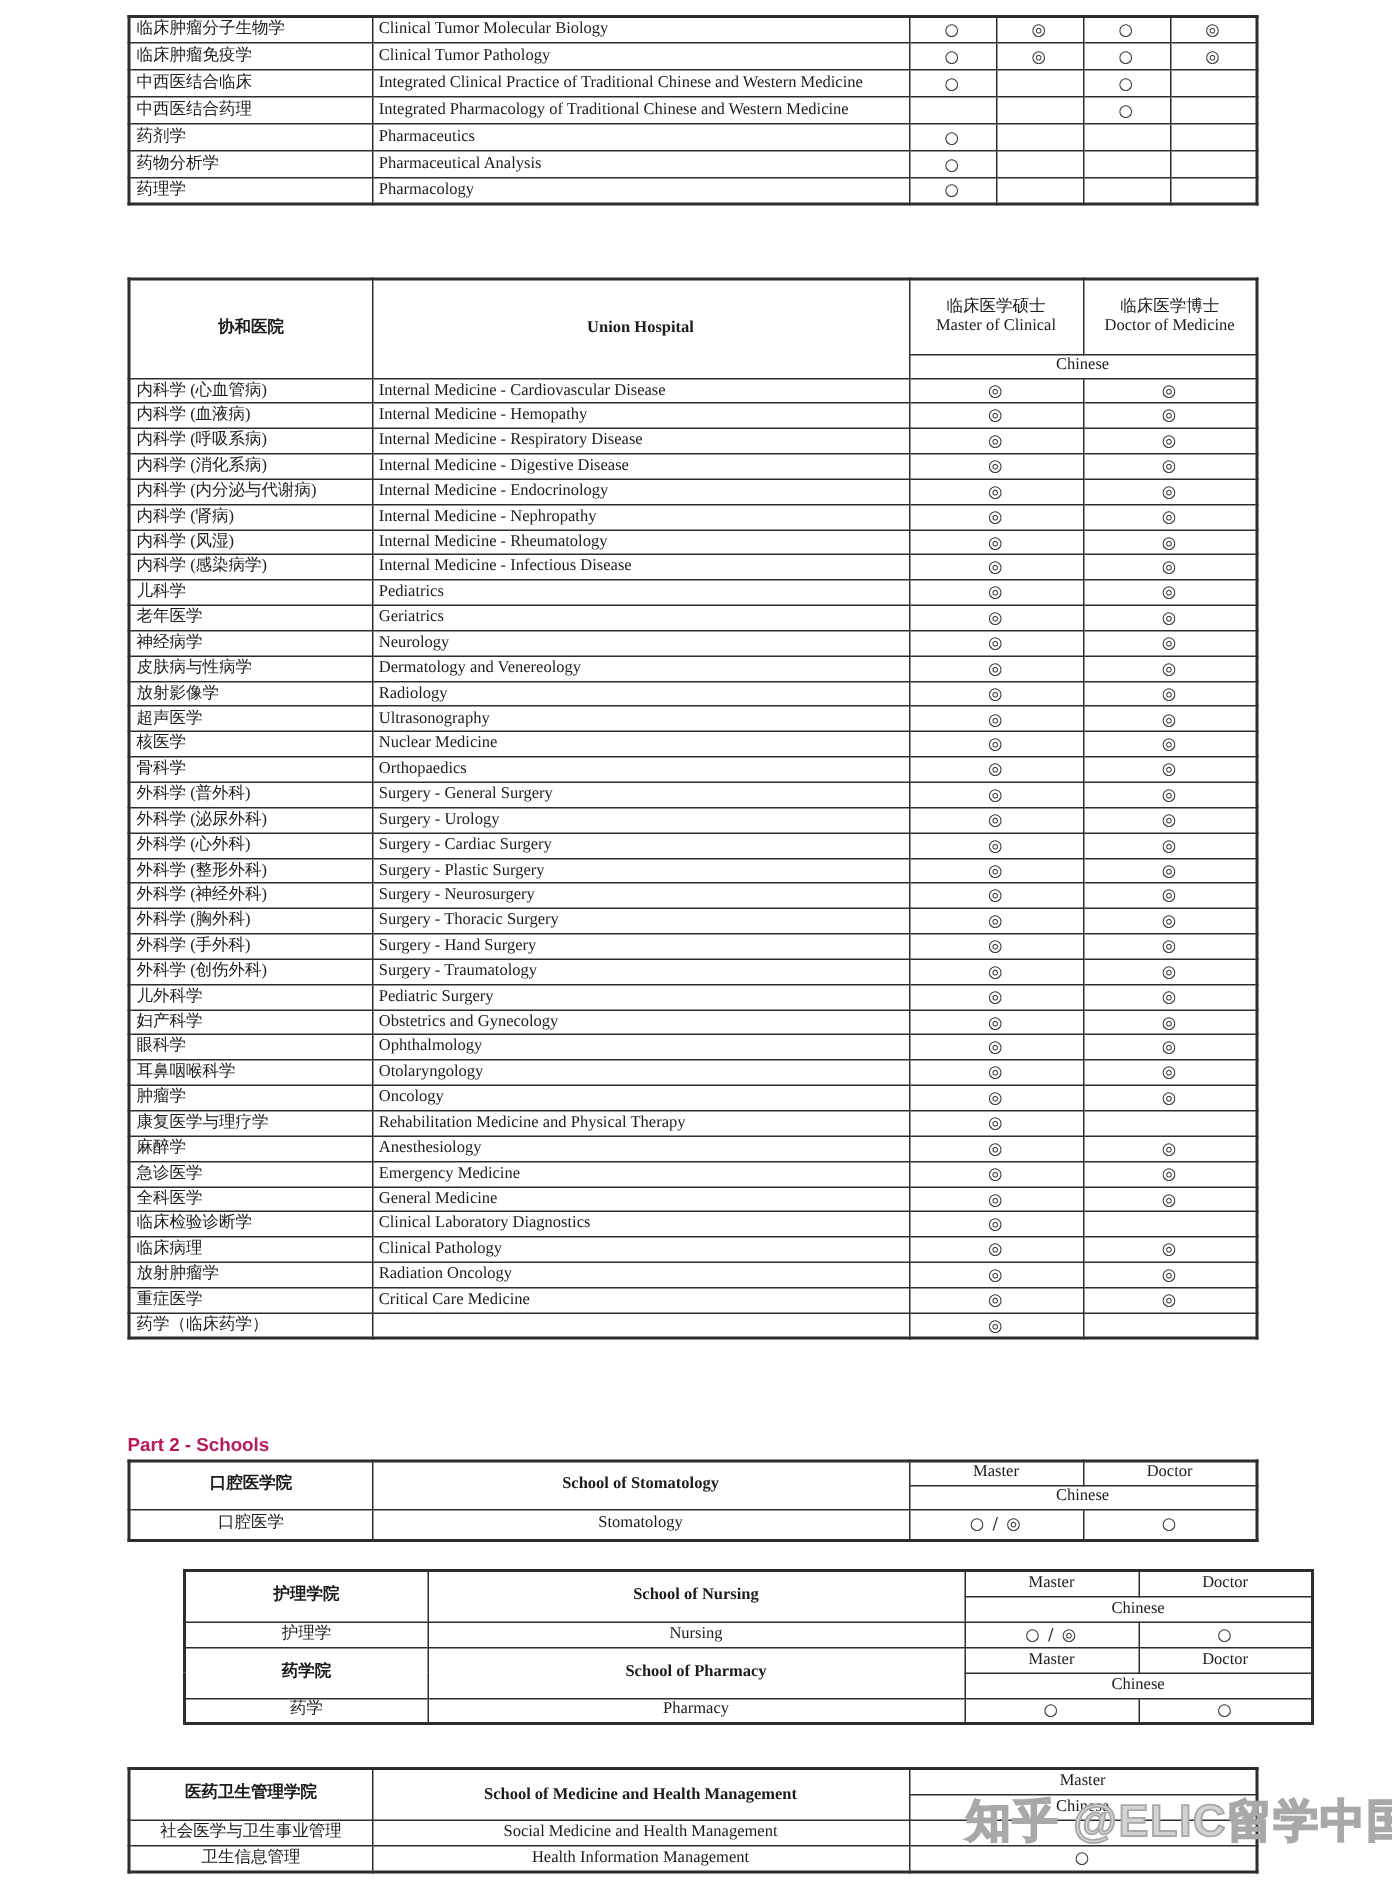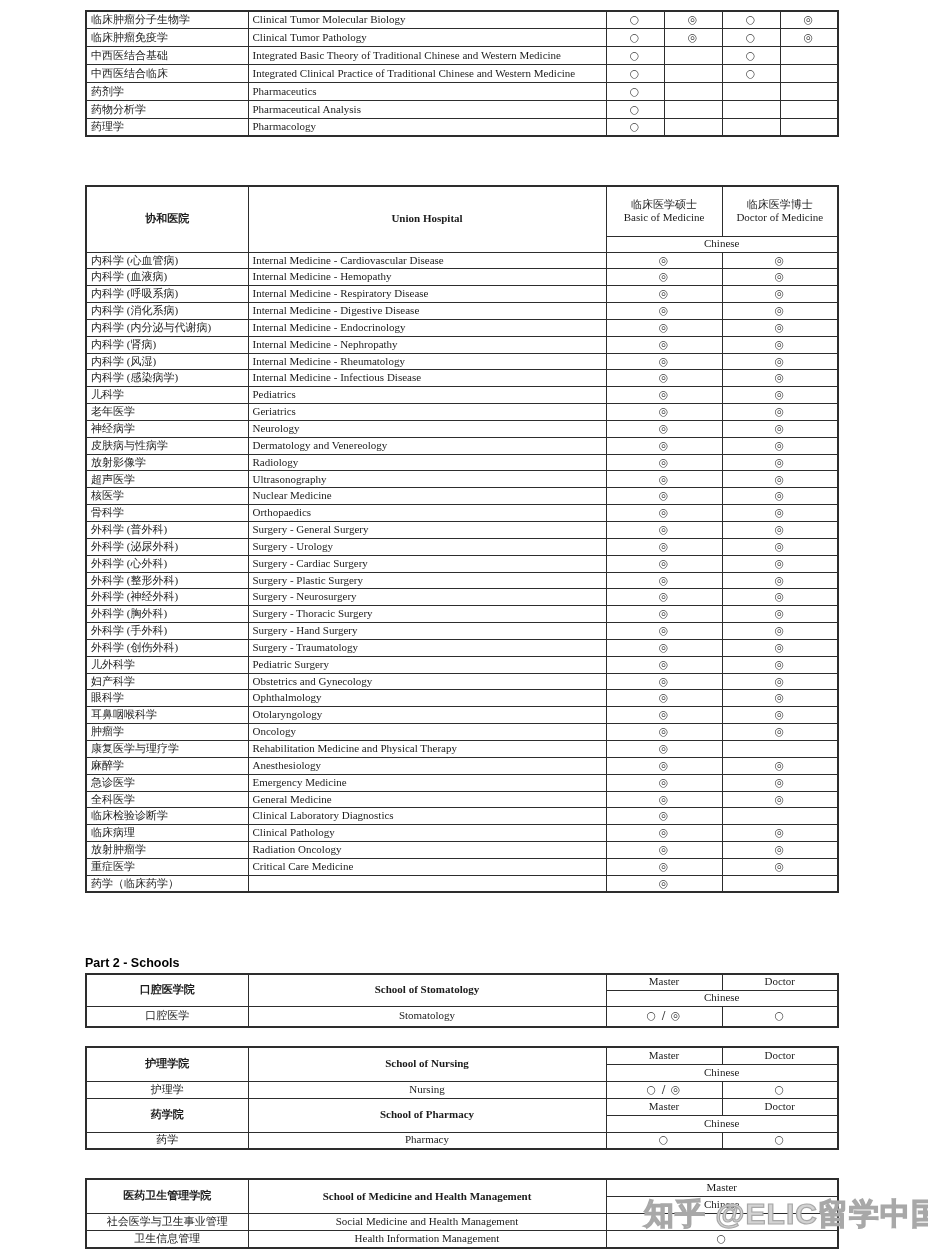--- a/index.html
+++ b/index.html
@@ -31,26 +31,26 @@
   .hdr2{text-align:center;line-height:1.35;}
   #t1{top:10px;padding-left:40px;}
   #t1 tr{height:17.9px;}
   #t2{top:185px;}
   #t2 thead tr.main{height:50px;}
   #t2 thead tr.sub{height:16px;}
   #t2 tbody tr{height:16.85px;}
   #part2-heading{
     position:absolute;left:85px;top:956px;
     font-family:"Liberation Sans","DejaVu Sans",sans-serif;
-    font-weight:bold;font-size:12.5px;color:#000000;
+    font-weight:bold;font-size:12.5px;color:#be185d;
   }
   #t3{top:973px;}
   #t3 tr.hrow{height:16px;}
   #t3 tr.drow{height:21px;}
-  #t4{top:1046px;}
+  #t4{top:1046px;margin-left:37px;}
   #t4 tr{height:17px;}
   #t5{top:1178px;}
   #t5 tr.hrow{height:17px;}
   #t5 tr.drow{height:17.5px;}
   #t5 .wrapname{width:215px;margin:0 auto;white-space:normal;line-height:1.3;text-align:center;}
   .watermark{
     position:absolute;left:644px;top:1194px;
     font-family:"Liberation Sans","DejaVu Sans",sans-serif;
     font-weight:bold;font-size:30px;letter-spacing:1px;white-space:nowrap;
     color:#d3d3d3;-webkit-text-stroke:1.2px #a8a8a8;
@@ -81,31 +81,31 @@
         </tr>
         <tr>
           <td class="cn">临床肿瘤免疫学</td>
           <td class="en">Clinical Tumor Pathology</td>
           <td class="sym">○</td>
           <td class="sym">◎</td>
           <td class="sym">○</td>
           <td class="sym">◎</td>
         </tr>
         <tr>
-          <td class="cn">中西医结合基础</td>
-          <td class="en">Integrated Basic Theory of Traditional Chinese and Western Medicine</td>
-          <td class="sym">○</td>
-          <td class="sym"></td>
-          <td class="sym">○</td>
-          <td class="sym"></td>
-        </tr>
-        <tr>
           <td class="cn">中西医结合临床</td>
           <td class="en">Integrated Clinical Practice of Traditional Chinese and Western Medicine</td>
           <td class="sym">○</td>
+          <td class="sym"></td>
+          <td class="sym">○</td>
+          <td class="sym"></td>
+        </tr>
+        <tr>
+          <td class="cn">中西医结合药理</td>
+          <td class="en">Integrated Pharmacology of Traditional Chinese and Western Medicine</td>
+          <td class="sym"></td>
           <td class="sym"></td>
           <td class="sym">○</td>
           <td class="sym"></td>
         </tr>
         <tr>
           <td class="cn">药剂学</td>
           <td class="en">Pharmaceutics</td>
           <td class="sym">○</td>
           <td class="sym"></td>
           <td class="sym"></td>
@@ -136,21 +136,21 @@
         <col style="width:358px">
       <col style="width:116px">
         <col style="width:116px">
     </colgroup>
     <thead>
       <tr class="main">
         <th rowspan="2" class="ctr b">协和医院</th>
         <th rowspan="2" class="ctr b">Union Hospital</th>
         <th class="hdr2">
           <div>临床医学硕士</div>
-          <div>Basic of Medicine</div>
+          <div>Master of Clinical</div>
         </th>
         <th class="hdr2">
           <div>临床医学博士</div>
           <div>Doctor of Medicine</div>
         </th>
       </tr>
       <tr class="sub">
         <th colspan="2" class="ctr">Chinese</th>
       </tr>
     </thead>

